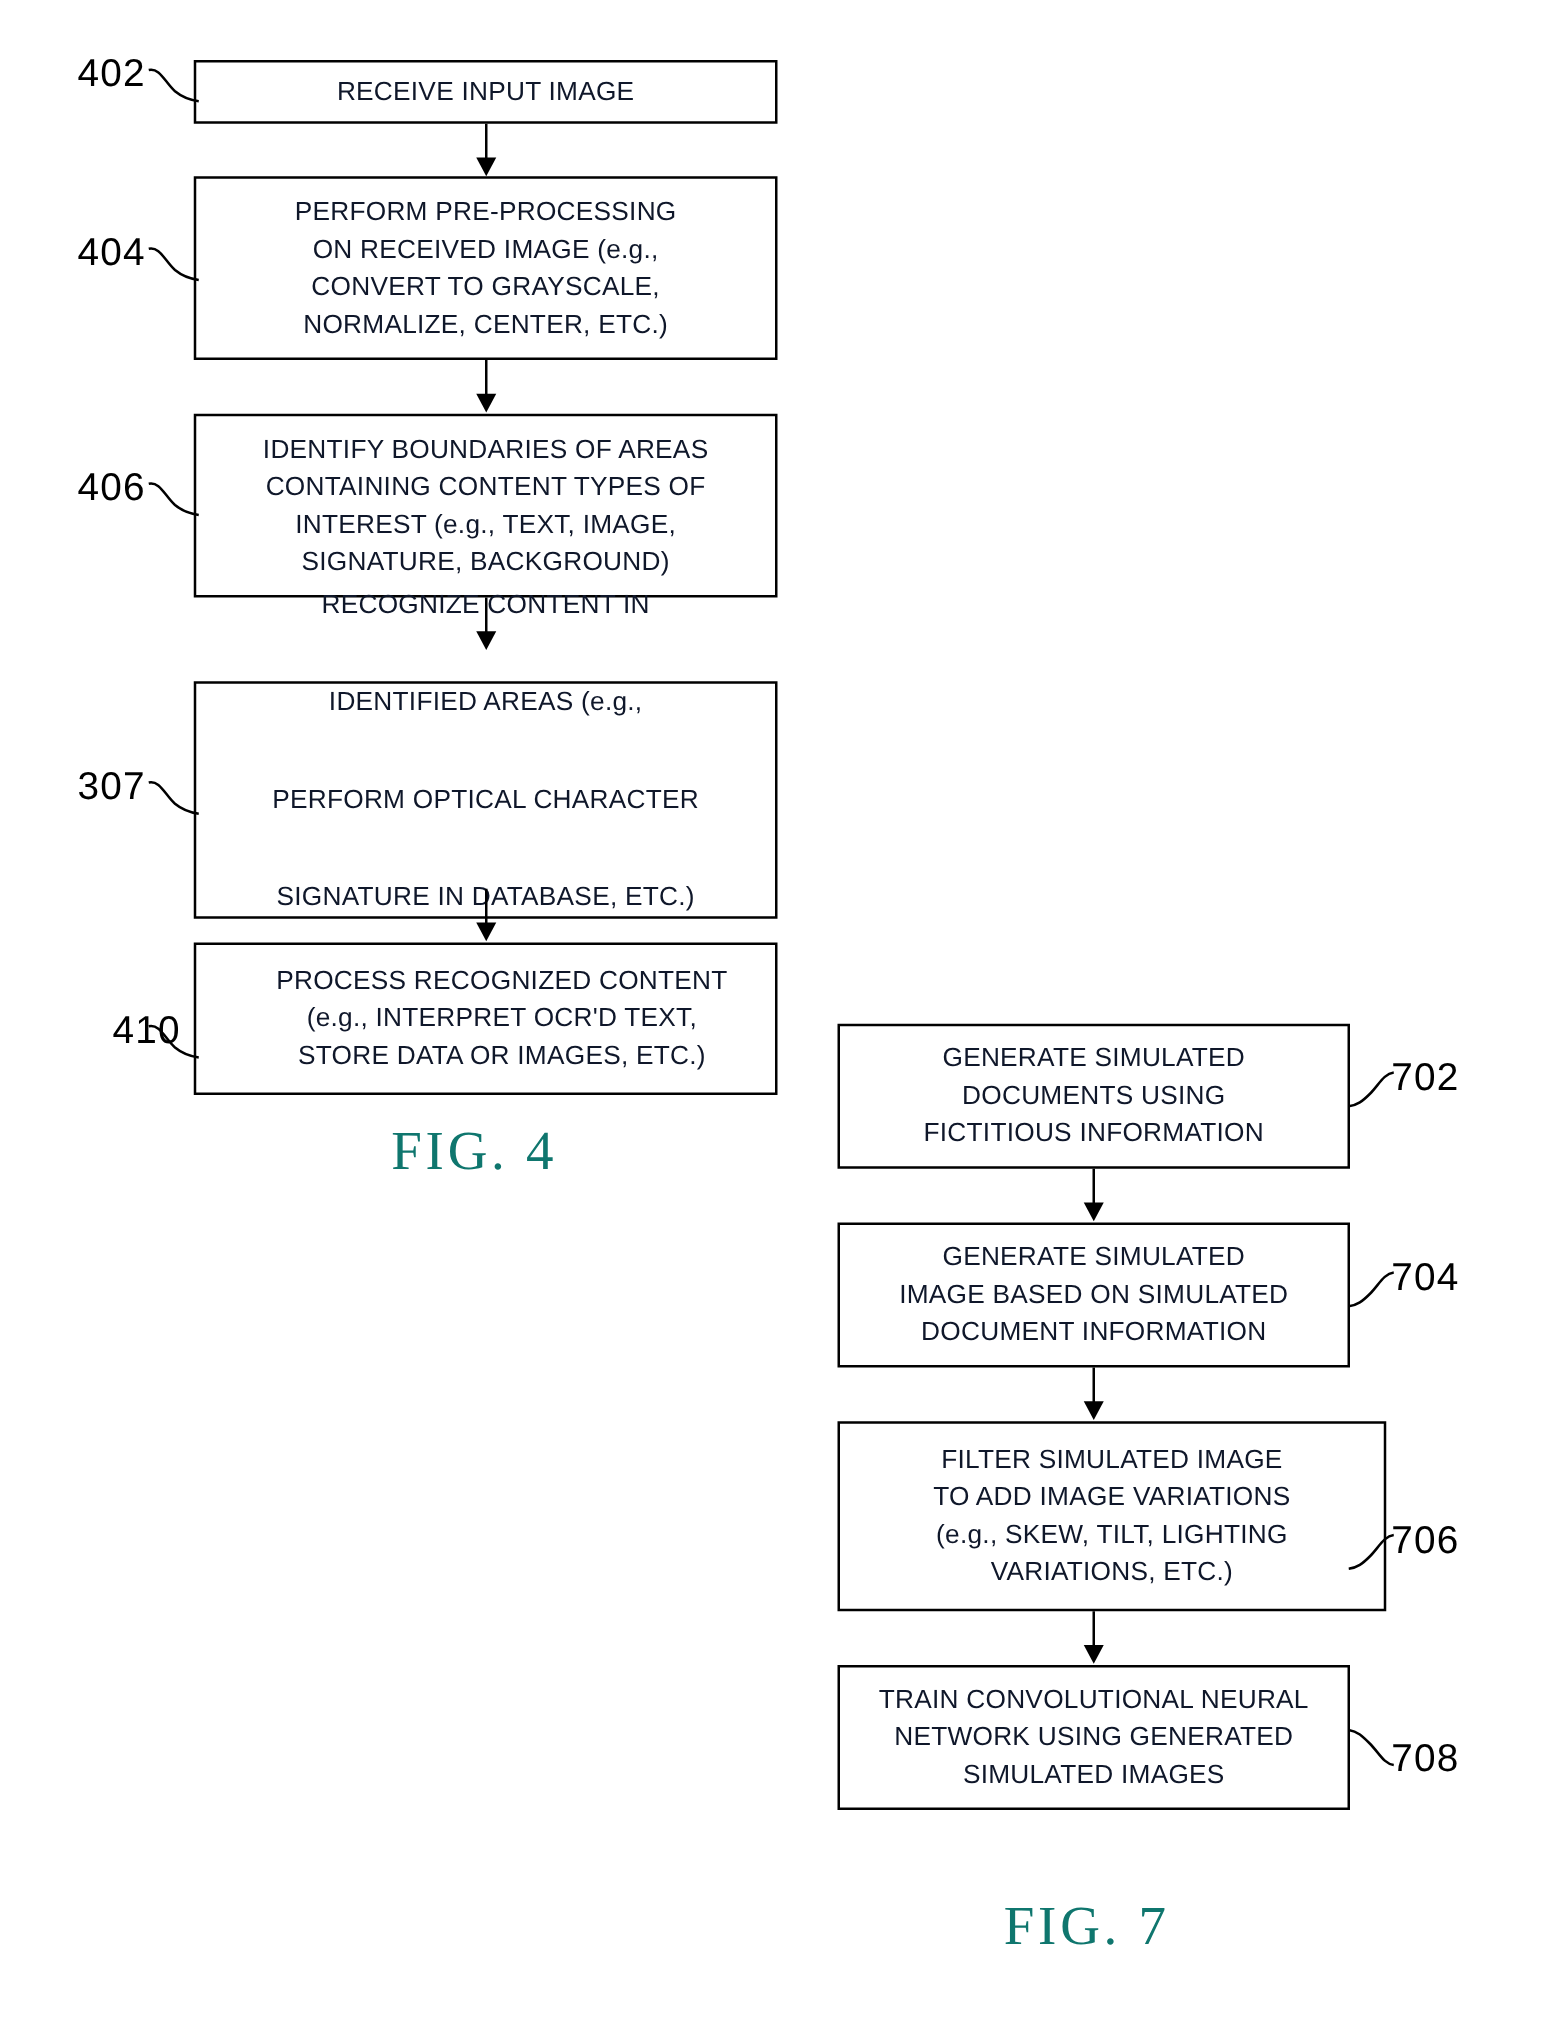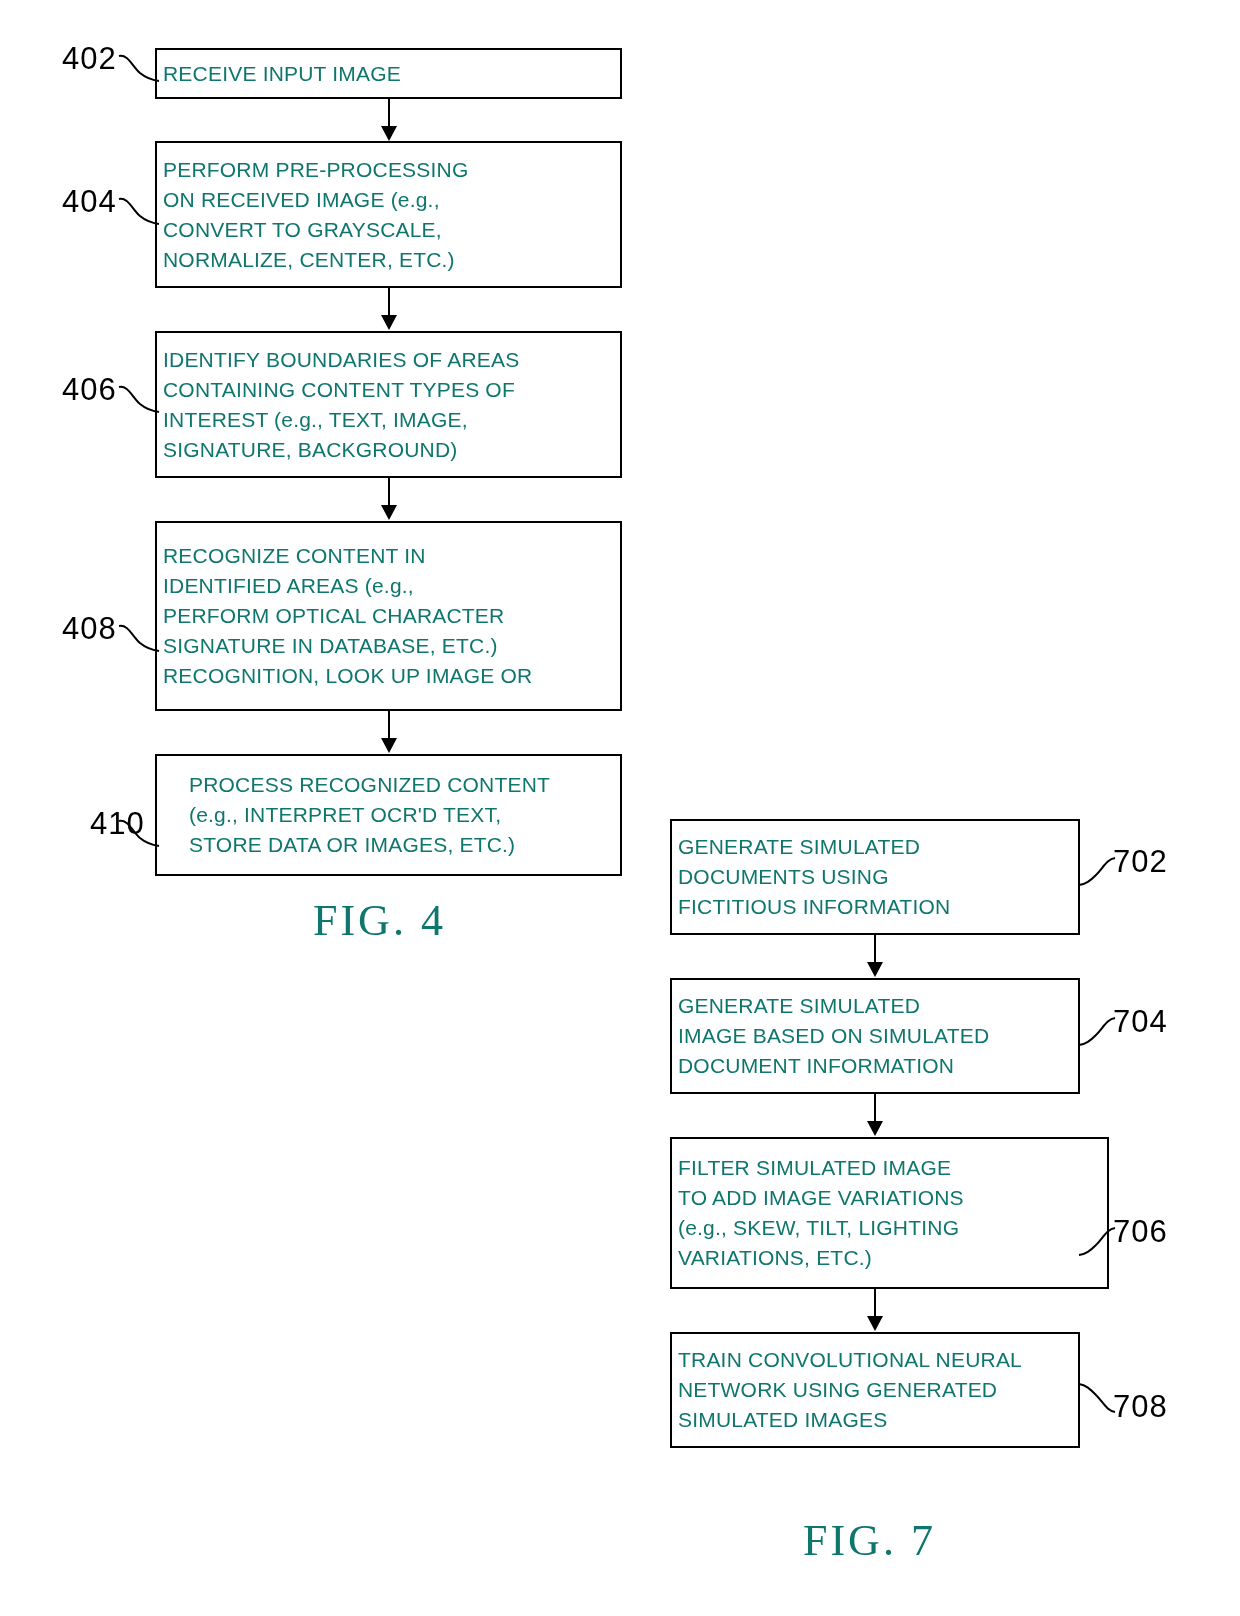--- a/index.html
+++ b/index.html
@@ -24,28 +24,28 @@
   }
 
   
   .pbox {
     position: absolute;
     box-sizing: border-box;
     border: 2px solid #000000;
     background: #ffffff;
     display: flex;
     flex-direction: column;
-    align-items: flex-start;
+    align-items: center;
     justify-content: center;
     text-align: center;
     font-family: "Liberation Sans", sans-serif;
     font-size: 21px;
     line-height: 30px;
     letter-spacing: 0.2px;
-    color: #0f766e;
+    color: #0f172a;
     padding: 2px 6px;
   }
   .pbox .ln { display: block; white-space: nowrap; }
 
   
   .conn {
     position: absolute;
     width: 2px;
     background: #000000;
   }
@@ -130,28 +130,28 @@
     <div class="refnum" style="left:62px; top:374px;">406</div>
     <div class="leader" style="left:118px; top:383px; width:42px; height:32px;">
       <svg width="42" height="32" viewBox="0 0 42 32">
         <path d="M1,4 C10,2 14,14 22,21 C28,26 34,28 41,29" fill="none" stroke="#000" stroke-width="2"></path>
       </svg>
     </div>
 
     <div class="conn" style="left:388px; top:478px; height:30px;"></div>
     <div class="arrowhead" style="left:381px; top:505px;"></div>
 
-    <div class="pbox" style="left:155px; top:521px; width:467px; height:190px;">
+    <div class="pbox" style="left:155px; top:545px; width:467px; height:190px;gap:48px;">
       <span class="ln">RECOGNIZE CONTENT IN</span>
       <span class="ln">IDENTIFIED AREAS (e.g.,</span>
       <span class="ln">PERFORM OPTICAL CHARACTER</span>
       <span class="ln">SIGNATURE IN DATABASE, ETC.)</span>
       <span class="ln">RECOGNITION, LOOK UP IMAGE OR</span>
     </div>
-    <div class="refnum" style="left:62px; top:613px;">408</div>
+    <div class="refnum" style="left:62px; top:613px;">307</div>
     <div class="leader" style="left:118px; top:622px; width:42px; height:32px;">
       <svg width="42" height="32" viewBox="0 0 42 32">
         <path d="M1,4 C10,2 14,14 22,21 C28,26 34,28 41,29" fill="none" stroke="#000" stroke-width="2"></path>
       </svg>
     </div>
 
     <div class="conn" style="left:388px; top:711px; height:30px;"></div>
     <div class="arrowhead" style="left:381px; top:738px;"></div>
 
     <div class="pbox" style="left:155px; top:754px; width:467px; height:122px;padding-left:32px;">

